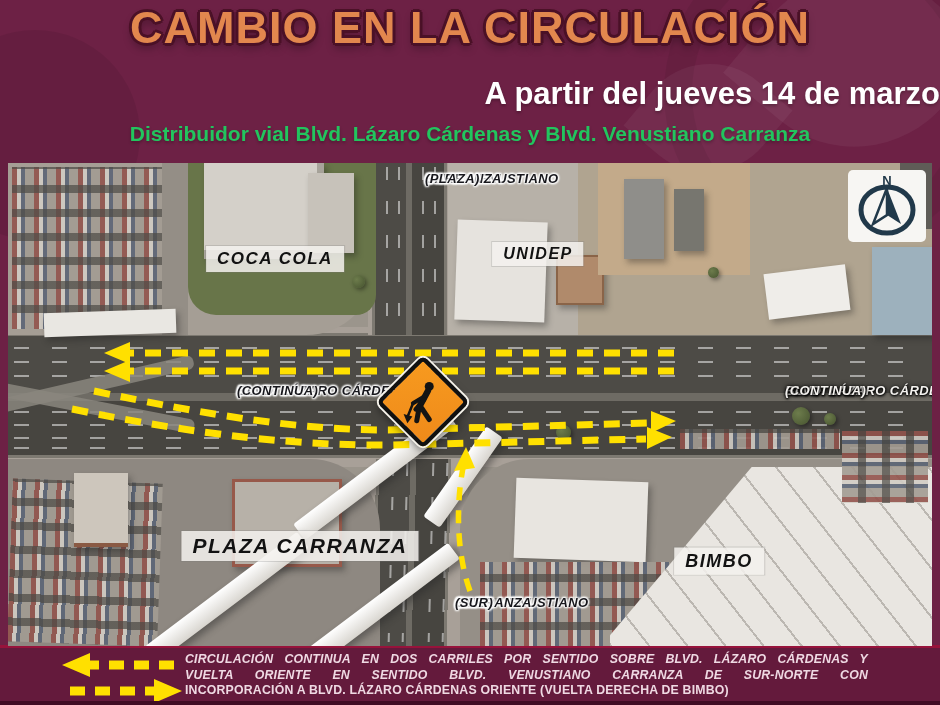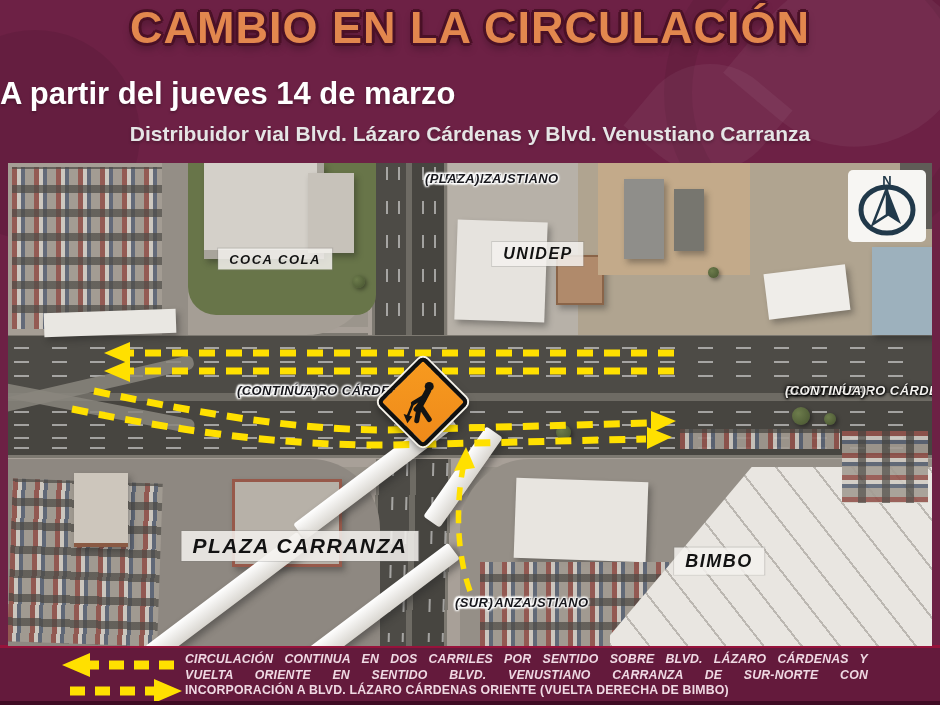--- a/index.html
+++ b/index.html
@@ -13,24 +13,24 @@
   .blob1{position:absolute;left:-70px;top:30px;width:210px;height:210px;border-radius:50%;background:rgba(0,0,0,0.07);}
   .blob2{position:absolute;right:-50px;top:-70px;width:270px;height:270px;border-radius:50%;border:28px solid rgba(0,0,0,0.06);}
 
   
   .title{position:absolute;left:0;top:2px;width:940px;text-align:center;
     font-size:45px;font-weight:bold;letter-spacing:1px;color:var(--title-orange,#e2874e);
     text-shadow:-2px -2px 0 var(--title-outline,#4b1127),2px -2px 0 var(--title-outline,#4b1127),
      -2px 2px 0 var(--title-outline,#4b1127),2px 2px 0 var(--title-outline,#4b1127),
      0 -3px 0 var(--title-outline,#4b1127),0 3px 0 var(--title-outline,#4b1127),
      -3px 0 0 var(--title-outline,#4b1127),3px 0 0 var(--title-outline,#4b1127),0 5px 8px rgba(0,0,0,.35);}
-  .dateline{position:absolute;left:0;top:76px;width:940px;text-align:left;
+  .dateline{position:absolute;left:0;top:76px;width:940px;text-align:right;
     font-size:31px;font-weight:bold;color:#ffffff;text-shadow:0 2px 3px rgba(0,0,0,.25);}
   .locline{position:absolute;left:0;top:122px;width:940px;text-align:center;
-    font-size:21px;font-weight:bold;color:#e5e5e5;text-shadow:0 2px 3px rgba(0,0,0,.25);}
+    font-size:21px;font-weight:bold;color:#22c55e;text-shadow:0 2px 3px rgba(0,0,0,.25);}
 
   
   .map{position:absolute;left:8px;top:163px;width:924px;height:483px;background:#9b958c;overflow:hidden;}
   .map *{position:absolute;}
 
   .hroad{left:0;top:164px;width:924px;height:140px;z-index:2;background:linear-gradient(180deg,
     #a8a098 0px,#a8a098 6px,#7d7971 6px,#7d7971 9px,#4d4b46 9px,#4d4b46 66px,
     #6e6b64 66px,#6e6b64 74px,#474540 74px,#474540 128px,#7d7971 128px,#7d7971 131px,
     #a8a098 131px,#a8a098 140px);}
   .lane{height:2px;left:6px;right:6px;background:repeating-linear-gradient(90deg,rgba(255,255,255,.5) 0 15px,transparent 15px 38px);}
@@ -198,21 +198,21 @@
     <div class="road-label light" style="left:777px;top:218px">
       <div>BLVD. LÁZARO CÁRDENAS</div>
       <div>(CONTINUA)</div>
     </div>
     <div class="road-label dark" style="left:447px;top:430px">
       <div>BLVD. VENUSTIANO</div>
       <div>CARRANZA</div>
       <div>(SUR)</div>
     </div>
 
-    <div class="place-label" style="left:267px;top:96px;font-size:13px">COCA COLA</div>
+    <div class="place-label" style="left:267px;top:96px;font-size:17px">COCA COLA</div>
     <div class="place-label" style="left:530px;top:91px;font-size:16px">UNIDEP</div>
     <div class="place-label" style="left:292px;top:383px;font-size:21px">PLAZA CARRANZA</div>
     <div class="place-label" style="left:711px;top:398px;font-size:18px">BIMBO</div>
 
     <div class="sign">
       <svg width="50" height="50" viewBox="0 0 40 40">
         <g stroke="#141414" fill="#141414" stroke-linecap="round">
           <circle cx="25" cy="7.5" r="3.6" stroke="none"></circle>
           <line x1="24" y1="11" x2="17" y2="24" stroke-width="5"></line>
           <line x1="22" y1="15" x2="12" y2="21" stroke-width="3.4"></line>

